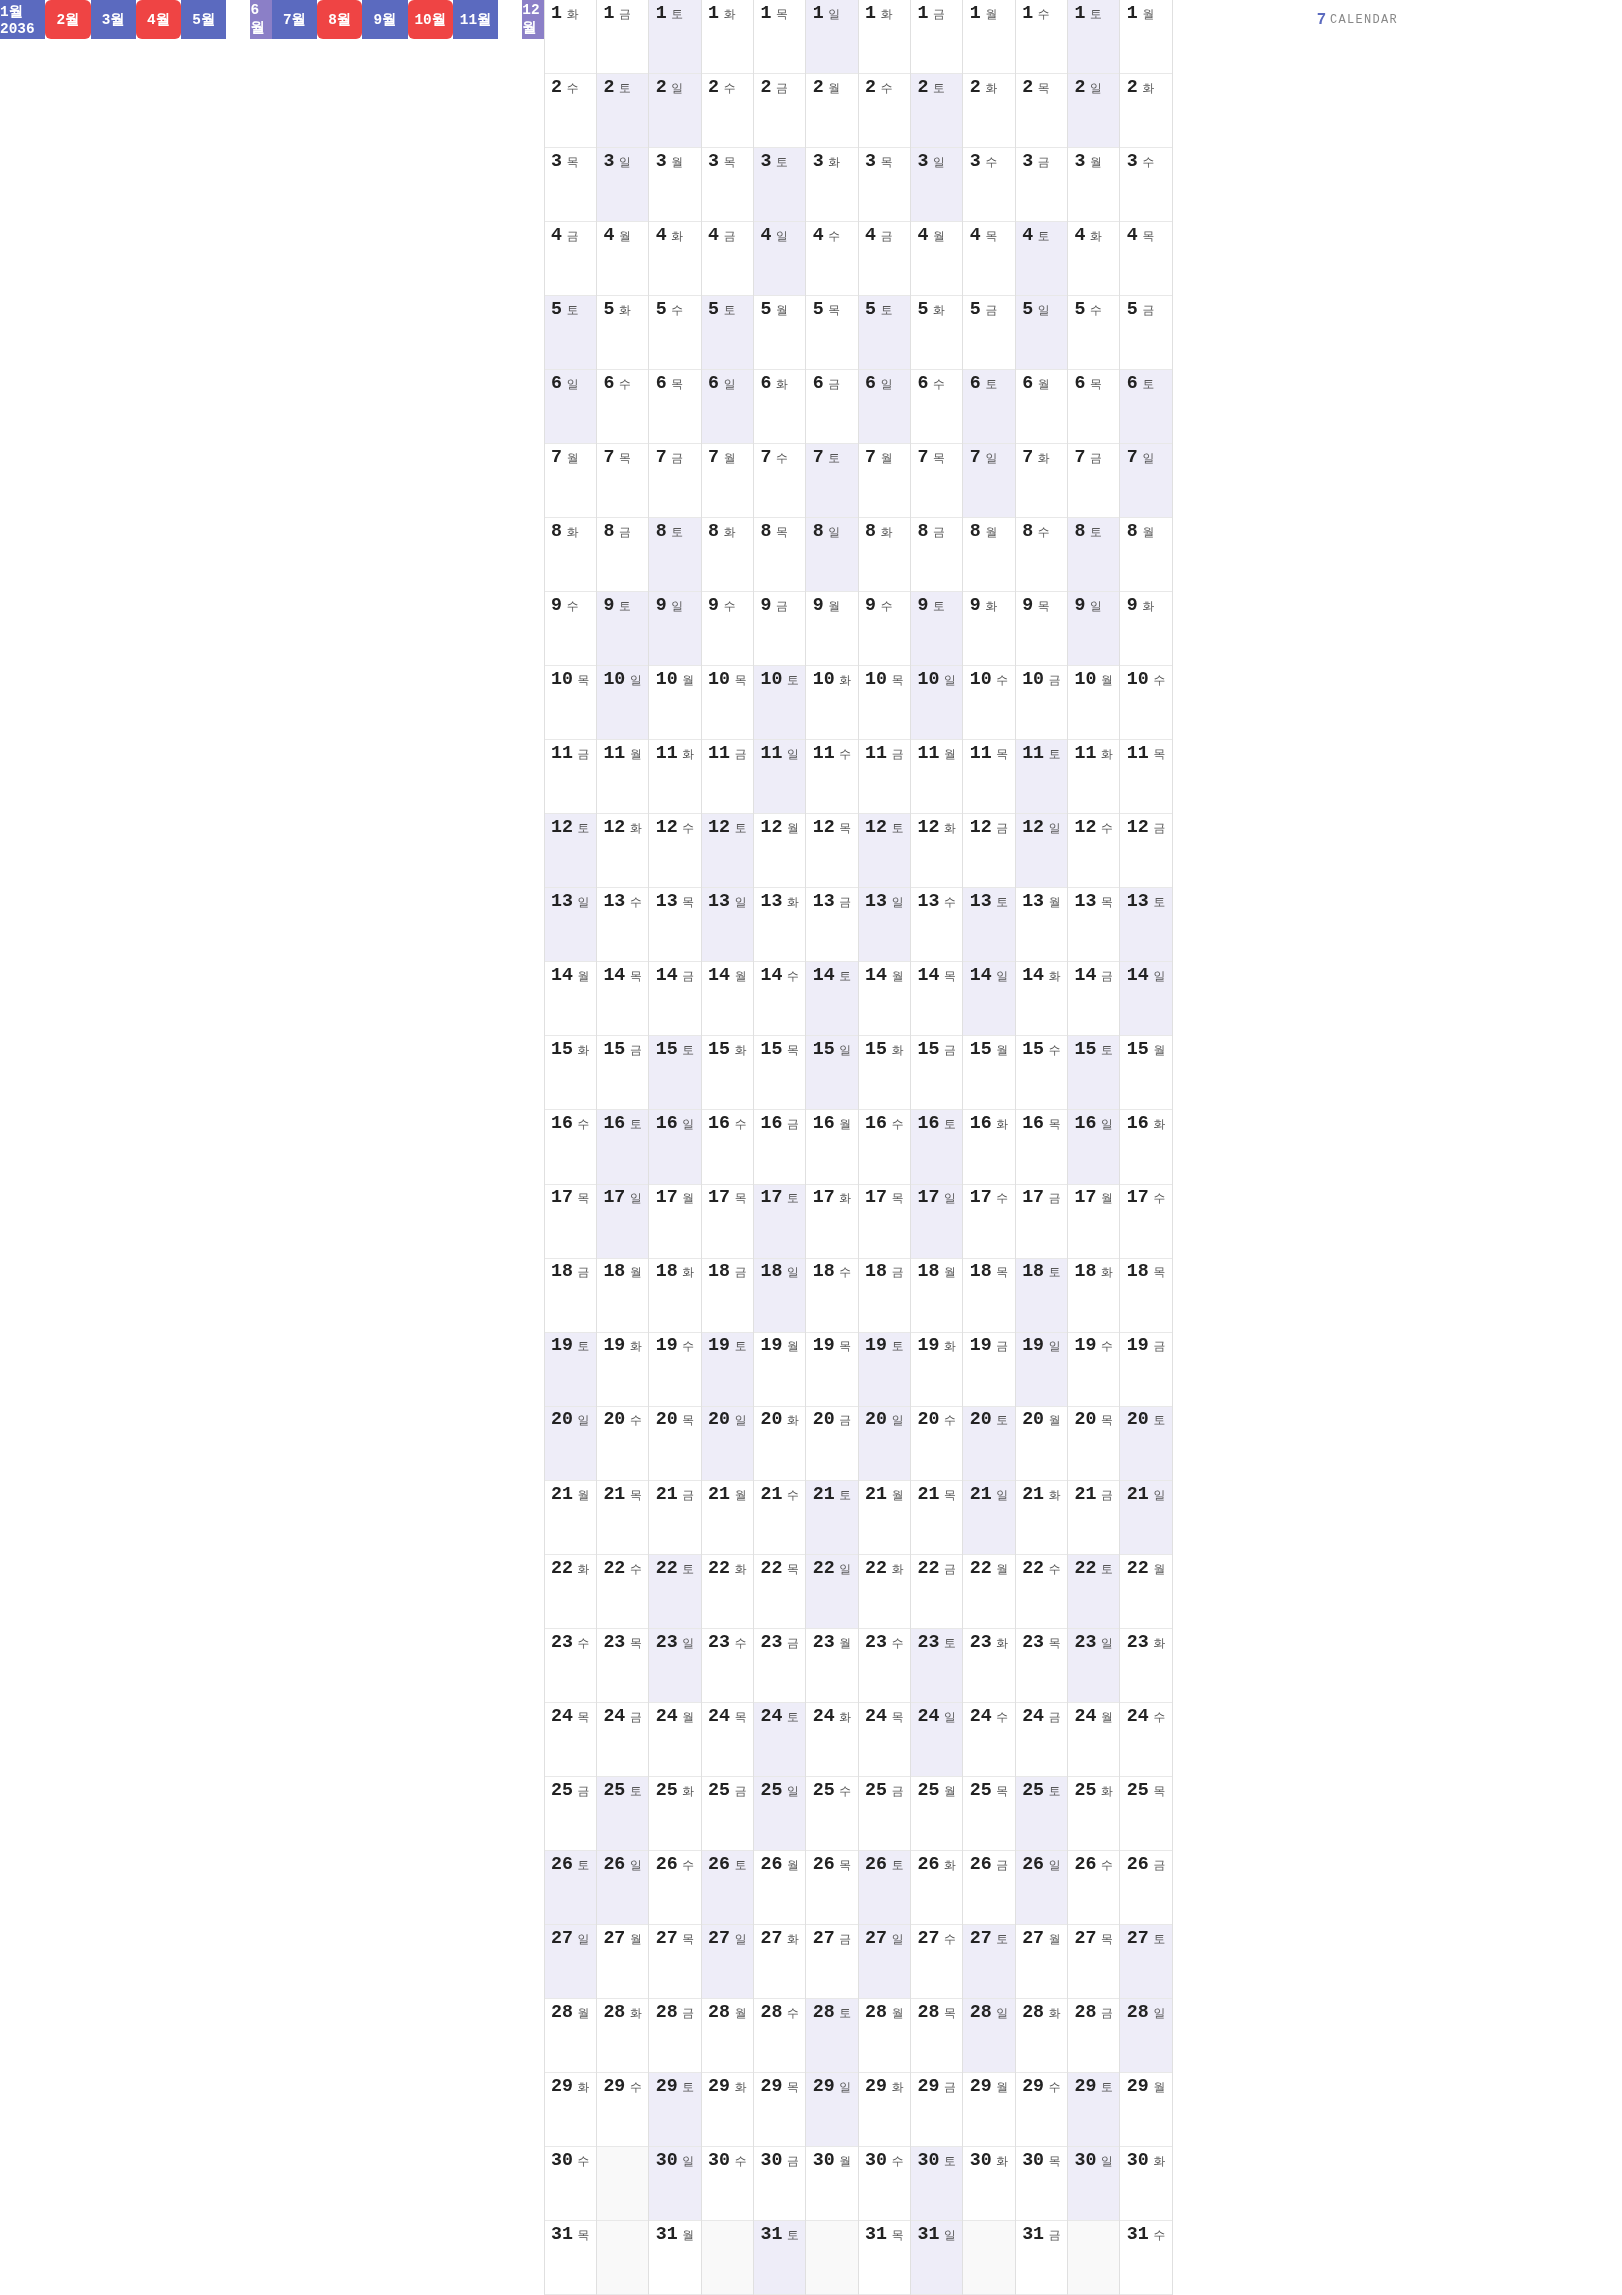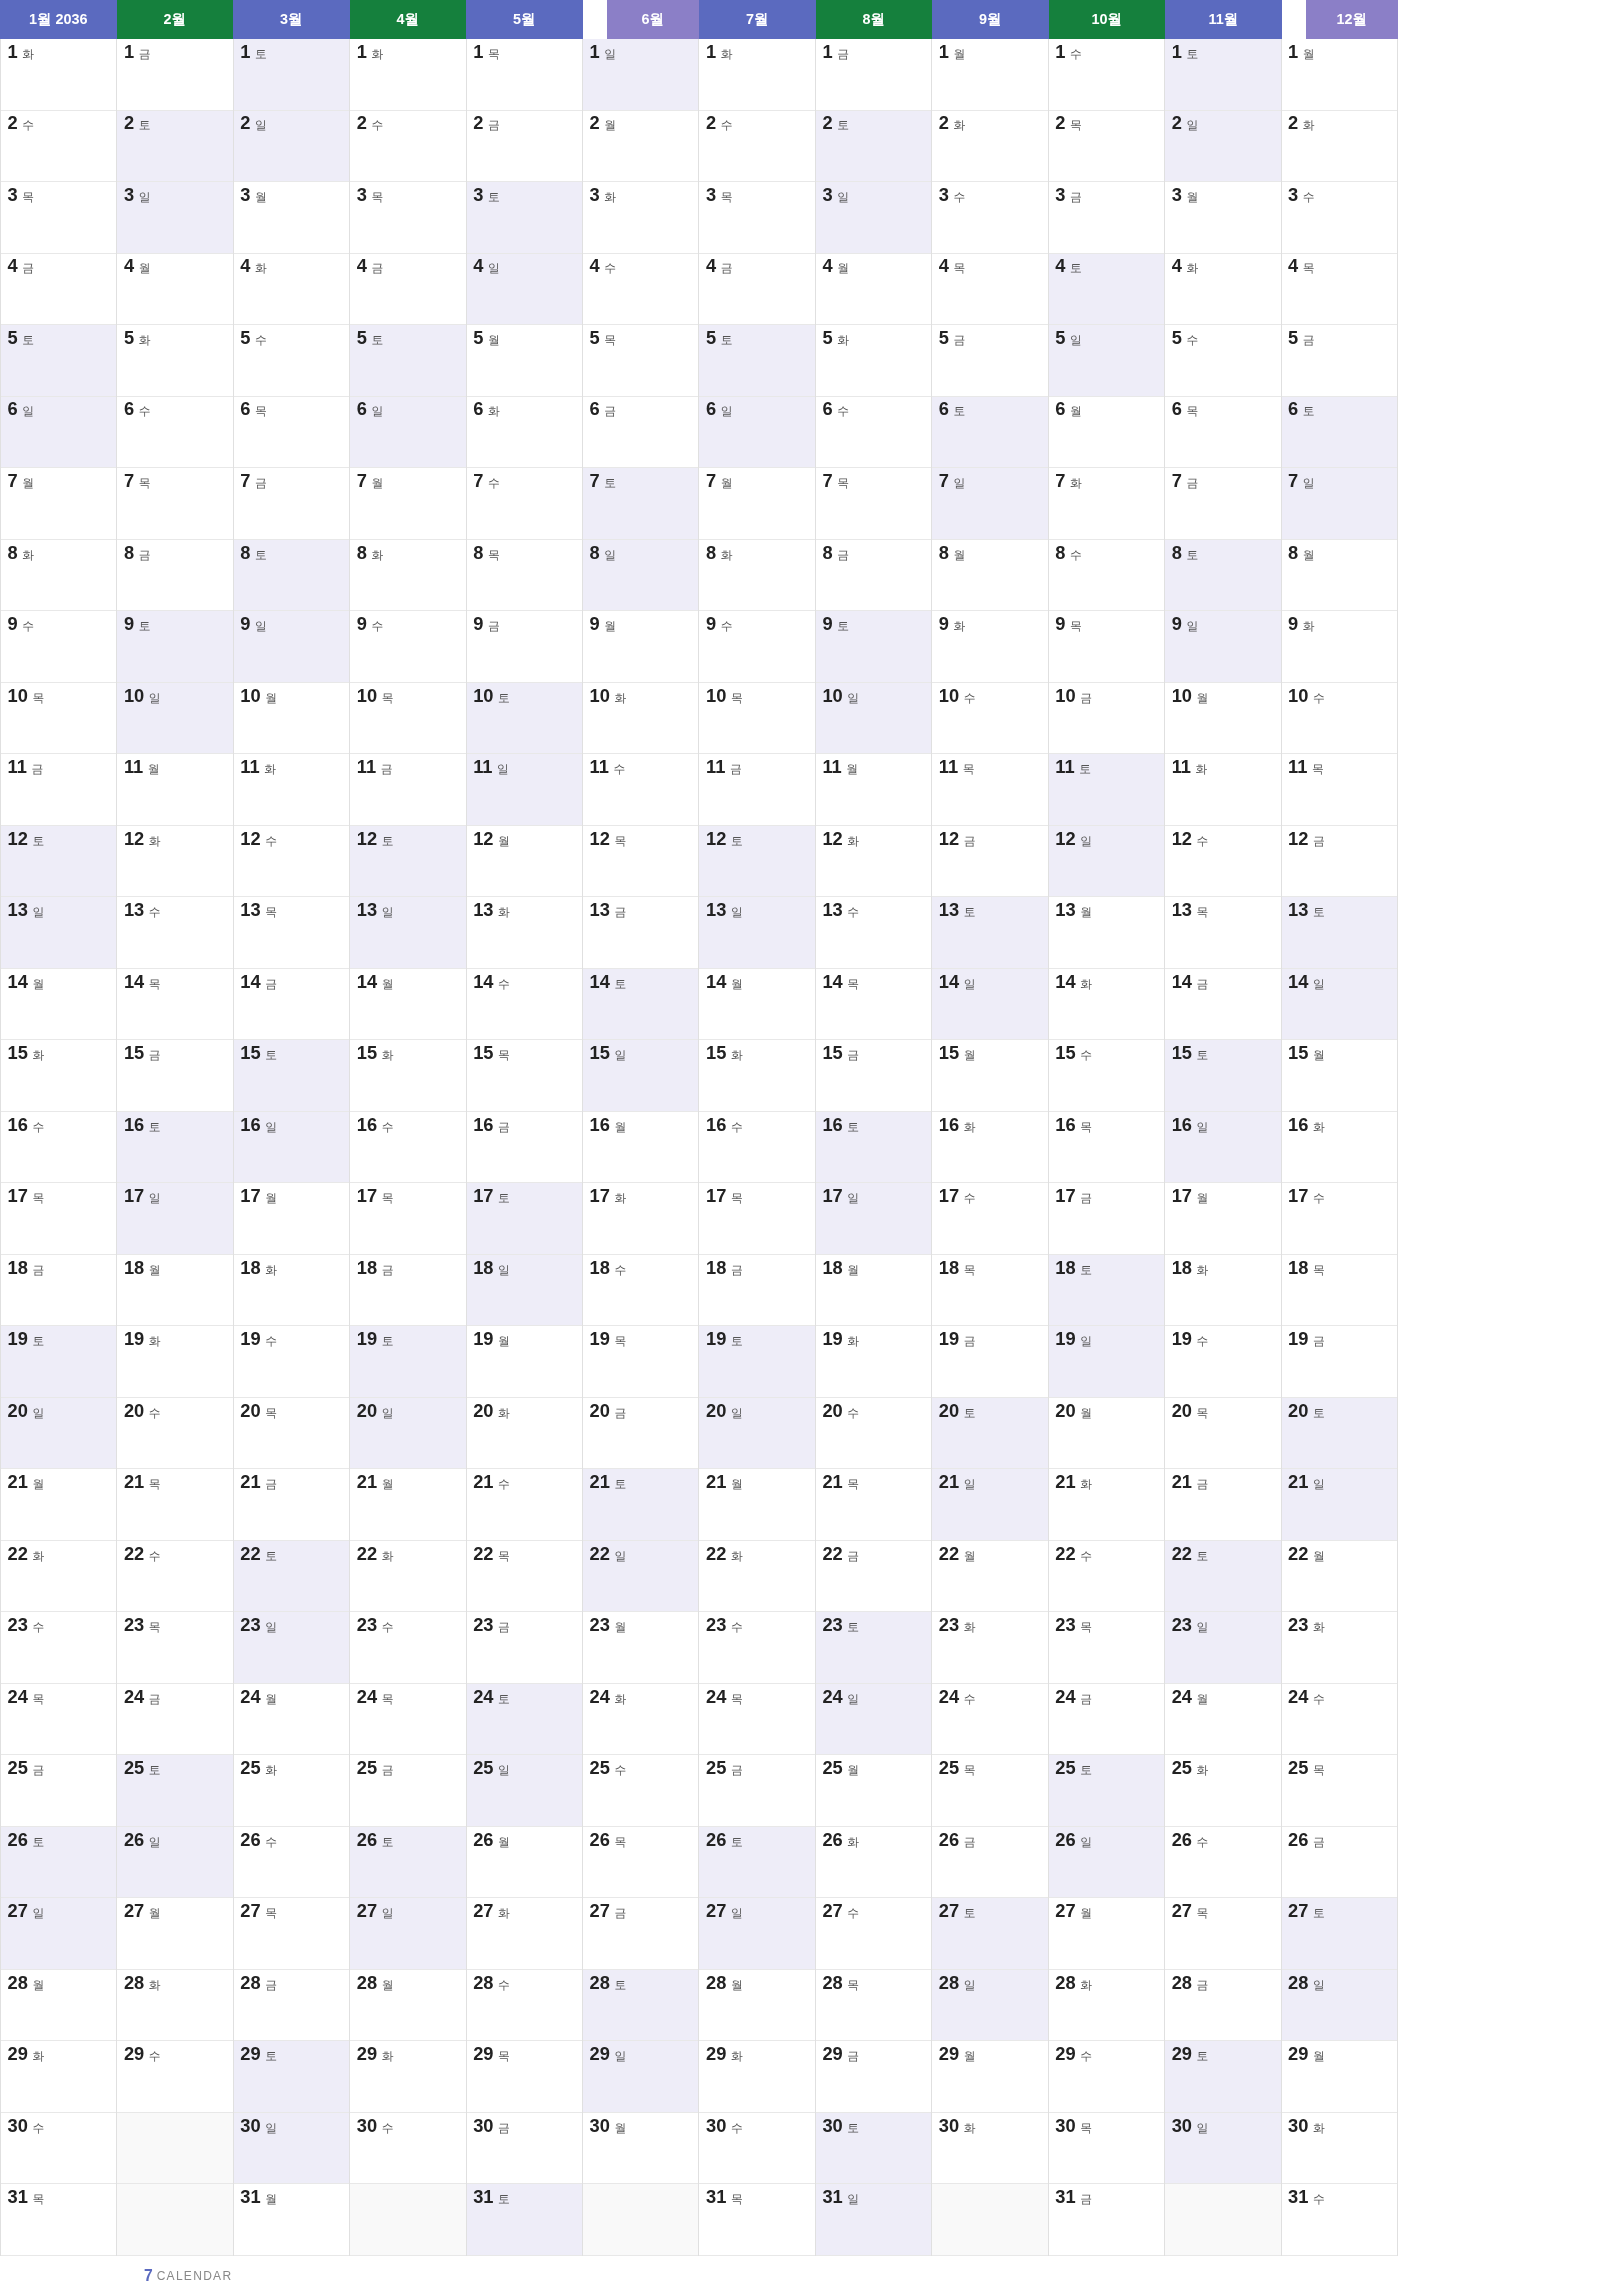--- a/index.html
+++ b/index.html
@@ -7,37 +7,37 @@
       width: 1623px;
       height: 2295px;
       background: #ffffff;
       font-family: 'Arial', sans-serif;
       overflow: hidden;
     }
     .calendar-container {
       width: 1398px;
       height: 2295px;
       display: flex;
-      flex-direction: column;
+      font-family: Liberation Mono, monospace;
     }
     .calendar-header {
       display: grid;
       grid-template-columns: repeat(12, 1fr);
       height: 39px;
     }
     .month-header {
       display: flex;
       align-items: center;
       justify-content: center;
       font-size: 14.4px;
       font-weight: bold;
       color: #ffffff;
     }
     .month-header.blue { background: #5b6abf; }
-    .month-header.light { background: #15803d; }
+    .month-header.light { background: #ef4444; border-radius: 6px; }
     .month-header.purple { background: #8b7fc7; margin-left: 24px; }
     .calendar-body {
       display: grid;
       grid-template-columns: repeat(12, 1fr);
       flex: 1;
       border-left: 0.7px solid #e0e0e0;
     }
     .month-col {
       border-right: 0.7px solid #e0e0e0;
       display: flex;

